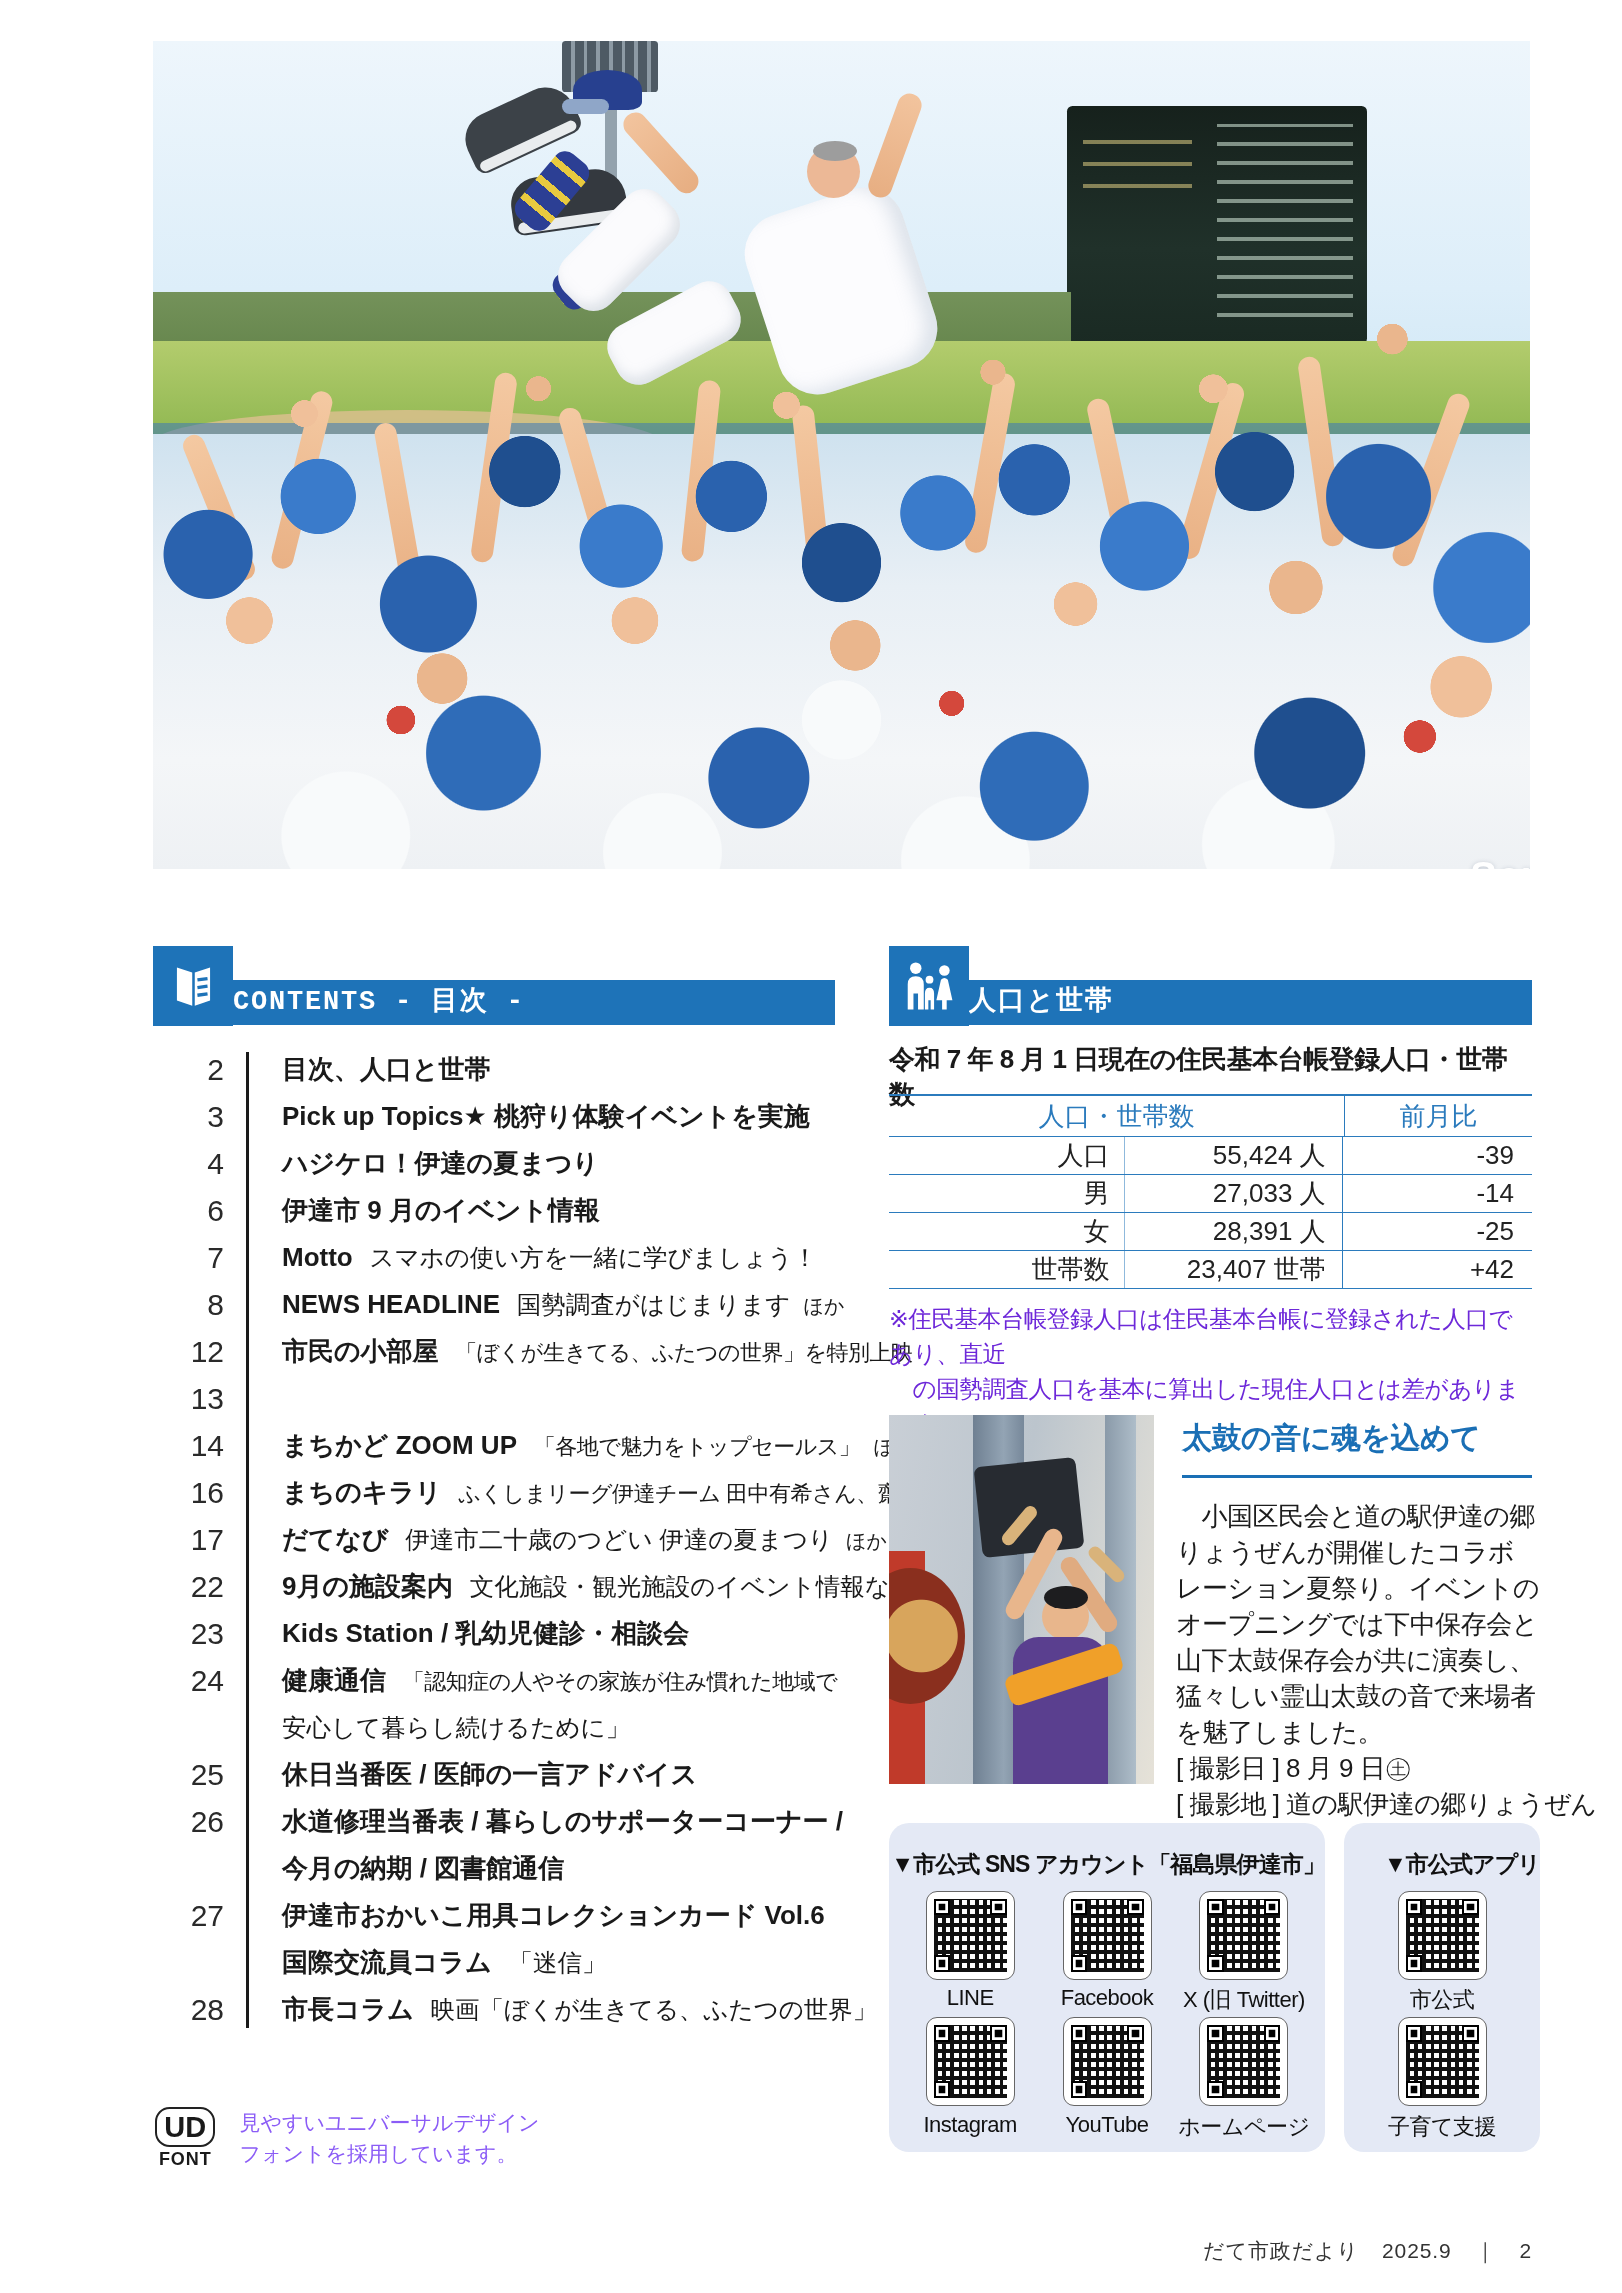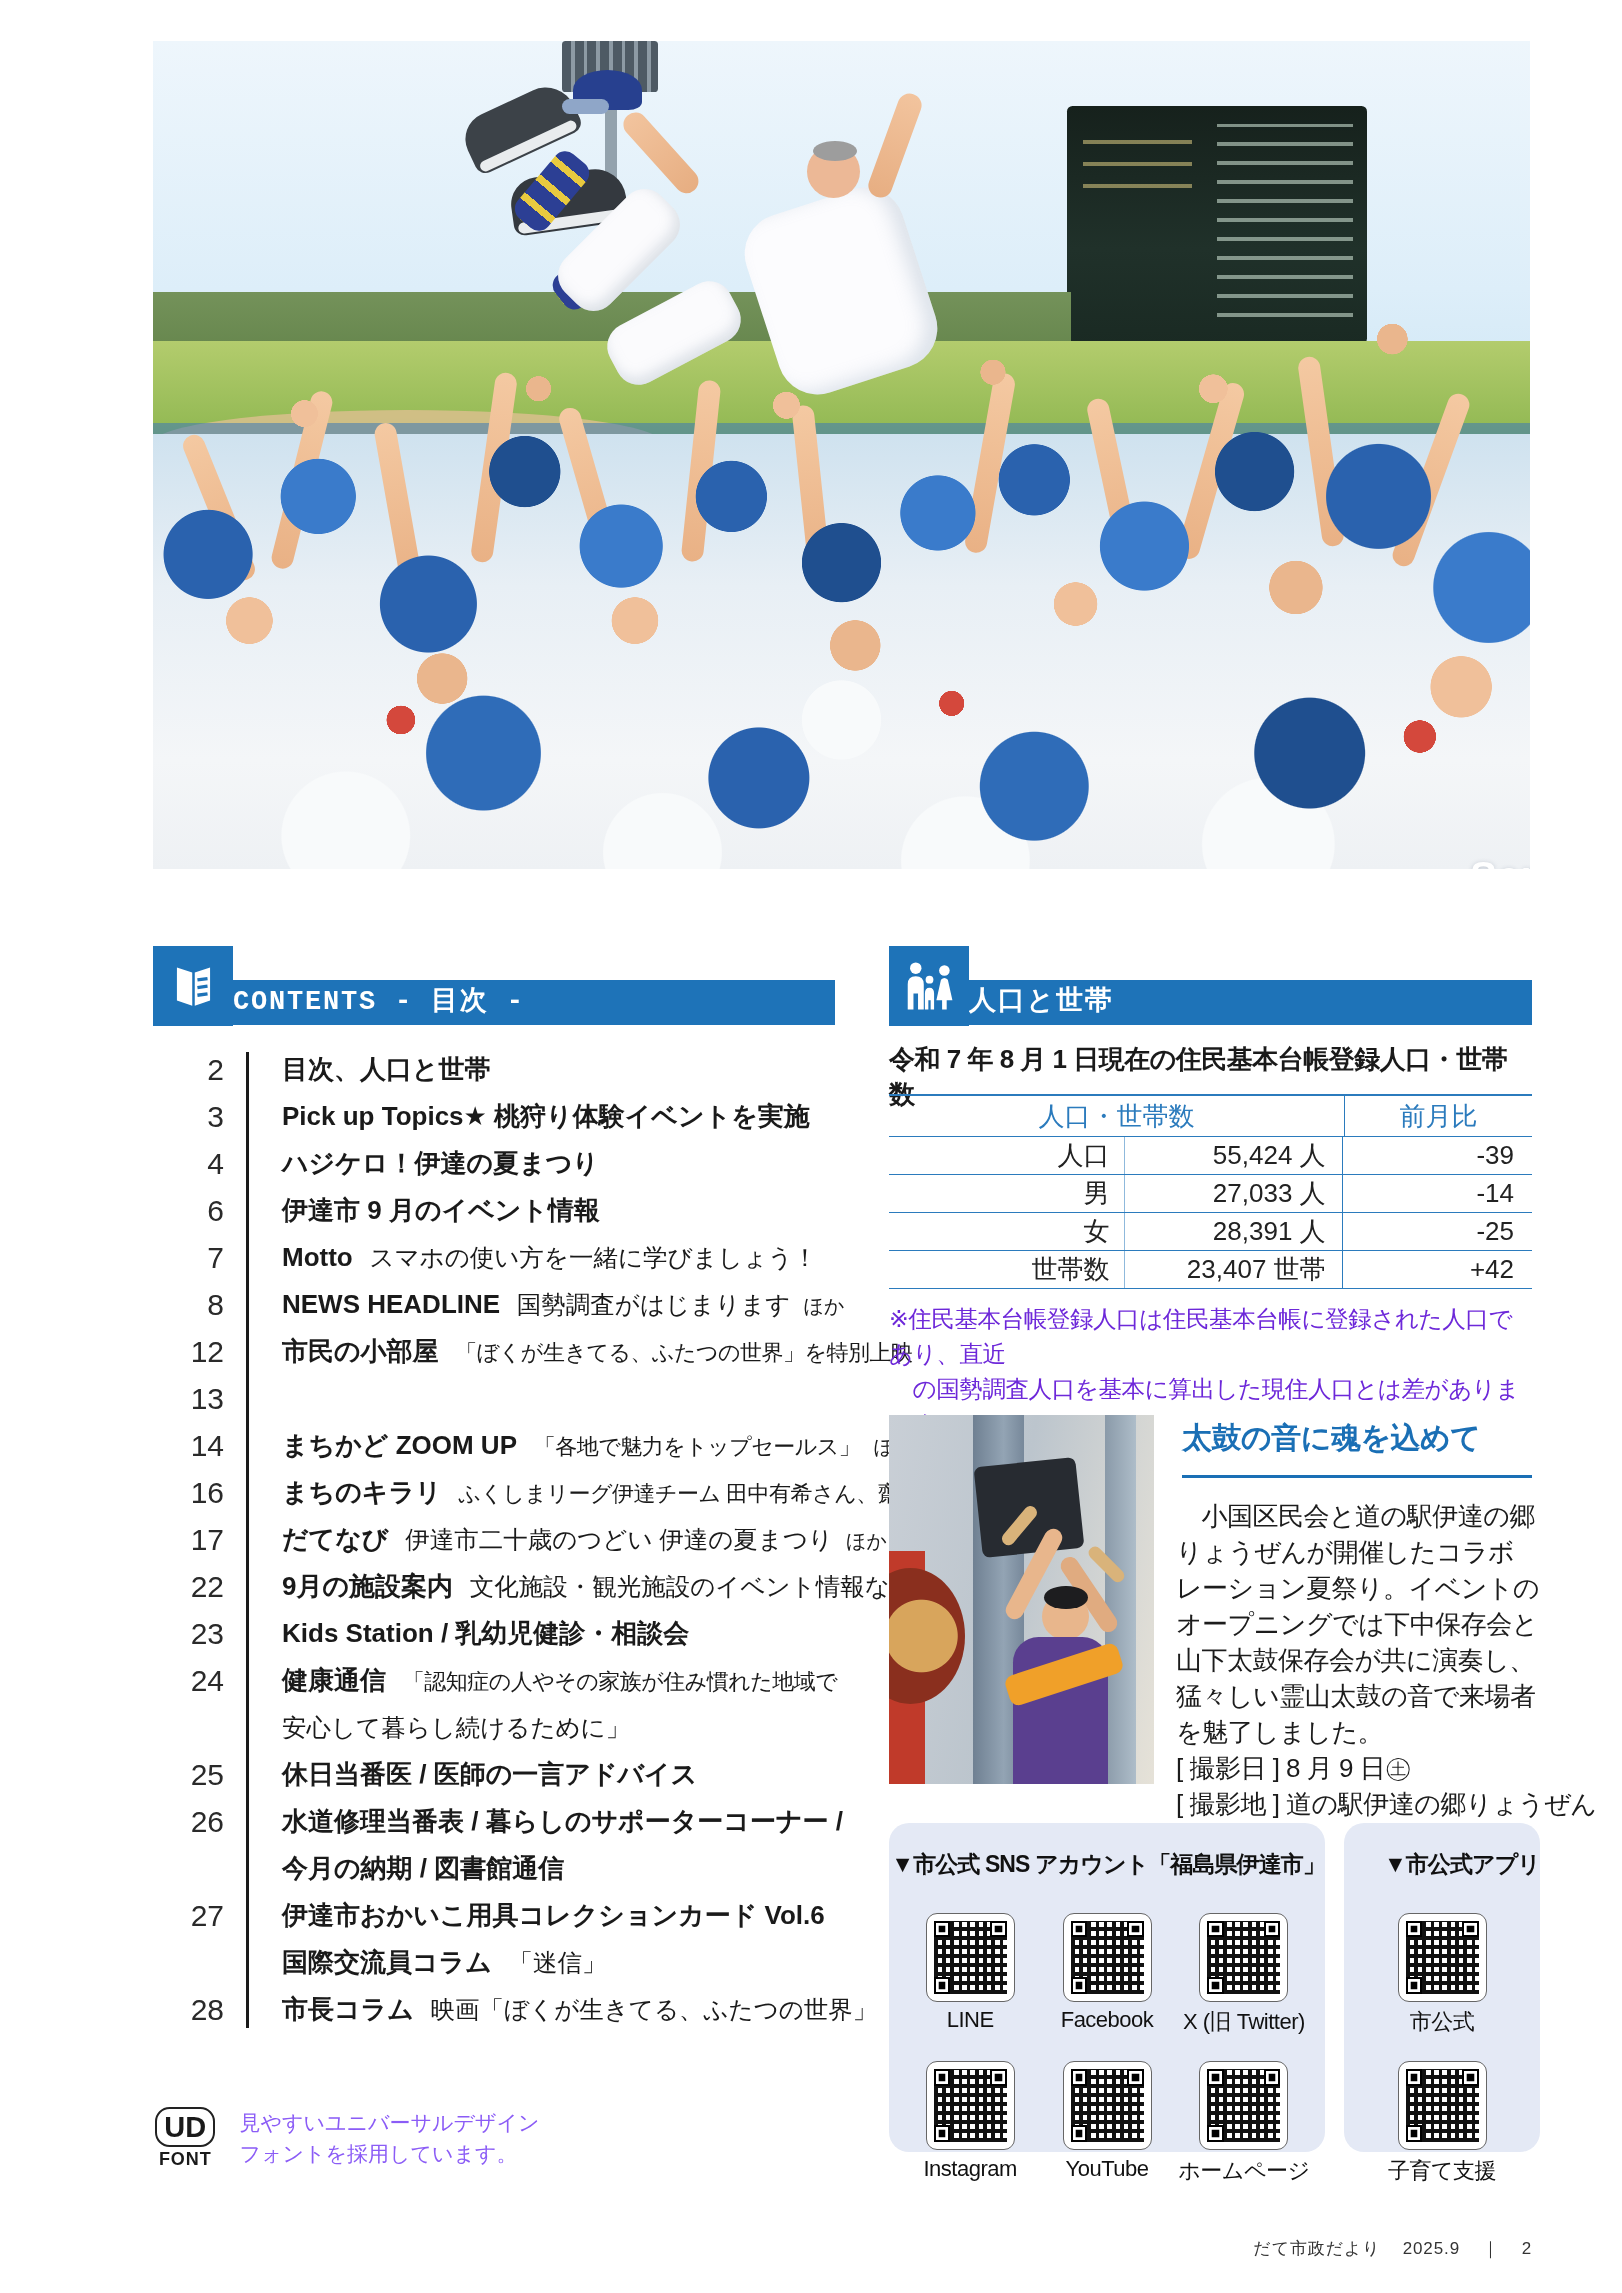--- a/index.html
+++ b/index.html
@@ -145,35 +145,35 @@
   .taiko-title{position:absolute;left:1182px;top:1418px;font-size:30px;font-weight:700;color:#1a6fb5;letter-spacing:-0.5px;}
   .taiko-rule{position:absolute;left:1182px;top:1475px;width:350px;height:2.7px;background:#1a6fb5;}
   .taiko-body{position:absolute;left:1176px;top:1498px;width:364px;font-size:26px;line-height:36px;color:#1c1c1c;letter-spacing:-0.5px;}
   .taiko-line{white-space:nowrap;}
   
   .qr-panel{position:absolute;top:1823px;background:#e4e9f5;border-radius:20px;}
   .qr-panel-sns{left:889px;width:436px;height:329px;}
   .qr-panel-app{left:1344px;width:196px;height:329px;}
   .qr-heading{text-align:right;font-size:23px;font-weight:600;padding-top:25.5px;letter-spacing:-0.9px;color:#111;}
   .qr-grid{display:flex;flex-wrap:wrap;justify-content:space-around;padding:9px 12.7px 0 12.7px;}
-  .qr-cell{width:133px;text-align:center;margin-top:24px;}
+  .qr-cell{width:133px;text-align:center;margin-top:2px;}
   .qr-panel-app .qr-cell{width:100%;}
   .qr-tile{width:87px;height:87px;margin:0 auto;background:#fff;border:0.9px solid #666;border-radius:11px;
     display:flex;align-items:center;justify-content:center;}
   .qr{position:relative;width:73px;height:73px;background-color:#fff;background-image:
     repeating-linear-gradient(90deg,#111 0 3.6px,rgba(0,0,0,0) 3.6px 8.2px),
     repeating-linear-gradient(0deg,#111 0 3.6px,#fff 3.6px 9px);}
   .qr::before,.qr::after,.qr i{content:'';position:absolute;width:12.7px;height:12.7px;background:#000;
     box-shadow:inset 0 0 0 2.7px #fff;border:2.7px solid #000;}
   .qr::before{left:0;top:0;}
   .qr::after{right:0;top:0;}
   .qr i{left:0;bottom:0;}
   .qr-label{font-size:22px;margin-top:5.5px;color:#111;letter-spacing:-0.5px;}
   
-  .footer{position:absolute;right:91px;top:2237px;font-size:17px;color:#333;letter-spacing:0.9px;}
+  .footer{position:absolute;right:91px;top:2237px;font-size:21px;color:#333;letter-spacing:0.9px;}
   .footer span{margin-left:16.4px;}
 </style>
 </head>
 <body>
 
 <div id="page">
 
   <div class="hero">
     <div class="h-pole"></div>
     <div class="h-pole-head"></div>

